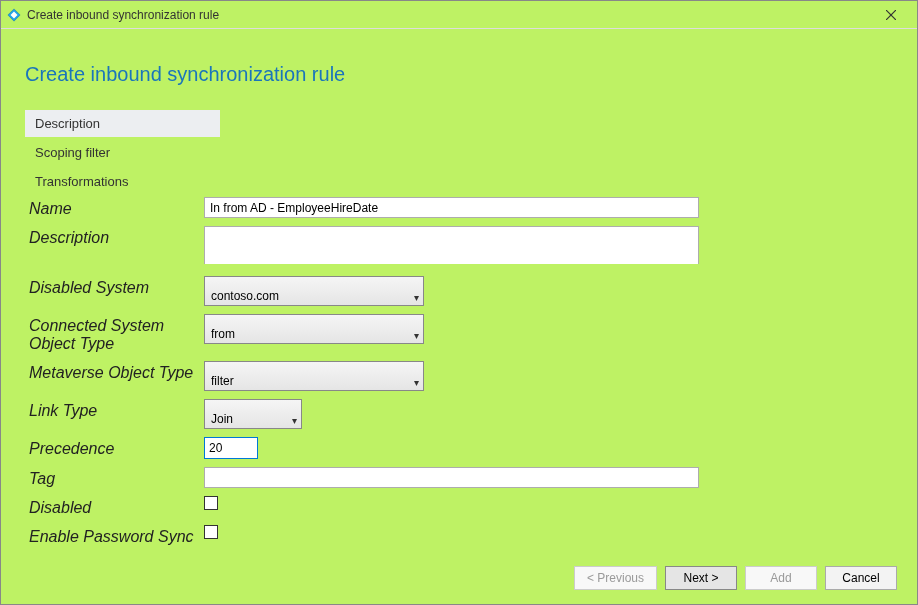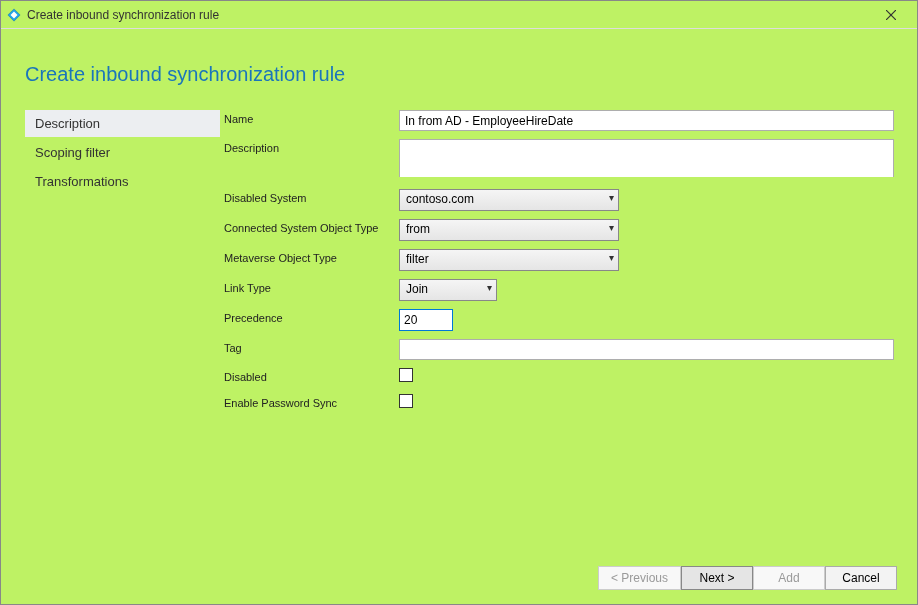--- a/index.html
+++ b/index.html
@@ -10,57 +10,57 @@
     }
     .titlebar {
       height: 28px; display: flex; align-items: center; padding: 0 6px 0 6px;
       border-bottom: 1px solid #ddd; font-size: 12px; color: #333;
     }
     .titlebar .icon { margin-right: 6px; display:flex; align-items:center;}
     .titlebar .spacer { flex: 1; }
     .close-btn { width: 40px; height: 28px; display:flex; align-items:center; justify-content:center; cursor:pointer;}
     .content { padding: 20px 24px 0 24px; height: calc(100% - 28px - 52px); overflow:hidden;}
     .page-title { font-size: 20px; color:#1a75bb; font-weight:400; margin: 14px 0 24px 0;}
-    .body-row { display:flex; }
+    .body-row { display:flex;flex-direction:column; }
     .sidebar { width: 195px; flex-shrink:0; }
     .sidebar-item {
        font-size: 13px; color:#333; padding: 6px 10px; margin-bottom:2px; cursor:pointer;
     }
     .sidebar-item.active { background:#eceef1; }
     .form-area { flex:1; margin-left: 4px; }
     .form-row { display:flex; align-items:flex-start; margin-bottom: 8px; }
-    .form-label { width: 175px; font-size: 11px; color:#222; padding-top:3px;}
+    .form-label { width: 175px; font-size: 16px; color:#222; padding-top:3px;font-style:italic;}
     .form-field { flex:1;border-radius:7px; }
     .text-input {
       width: 100%; max-width: 495px; border:1px solid #adadad; font-size:12px;
       padding: 3px 5px; height: 21px; background:#fff;
     }
     .text-input.wide { max-width: 495px;}
     .textarea {
       width: 495px; height: 38px; border:1px solid #adadad; border-bottom:none; resize:none;
       font-size:12px; padding:3px 5px; background:#fff;
     }
     .select {
-      display:flex; align-items:flex-start; justify-content:space-between;
+      display:flex; align-items:flex-end; justify-content:space-between;
       border:1px solid #888; padding: 2px 4px 2px 6px; font-size:12px;
-      background: linear-gradient(#f5f5f5,#e5e5e5); height: 22px; cursor:pointer;
+      background: linear-gradient(#f5f5f5,#e5e5e5); height: 30px; cursor:pointer;
     }
     .select.w-med { width: 220px;}
     .select.w-sm { width: 98px;}
     .select .caret { font-size:10px; color:#333;}
     .num-input {
       width: 54px; height:22px; border:1px solid #0078d7; font-size:12px; padding:2px 4px;
       background:#fff; outline:none;
     }
     .checkbox {
       width: 14px; height:14px; border:1px solid #333; background:#fff; display:inline-block; cursor:pointer;
     }
     .button-bar {
       position:absolute; bottom:0; left:0; right:0; height:52px;
-      display:flex; justify-content:flex-end; align-items:center; 
+      display:flex; justify-content:flex-end; align-items:center; gap:8px;
       padding: 0 20px;
     }
     .btn {
       min-width: 72px; height:24px; font-size:12px; border:1px solid #aaa;
       background:#f3f3f3; padding: 0 12px; cursor:pointer;
     }
     .btn.disabled { color:#9a9a9a; background:#f8f8f8; cursor:default; border-color:#ccc;}
     .btn.primary { background:#e5e5e5; border-color:#888;}
   </style>
 </head>

